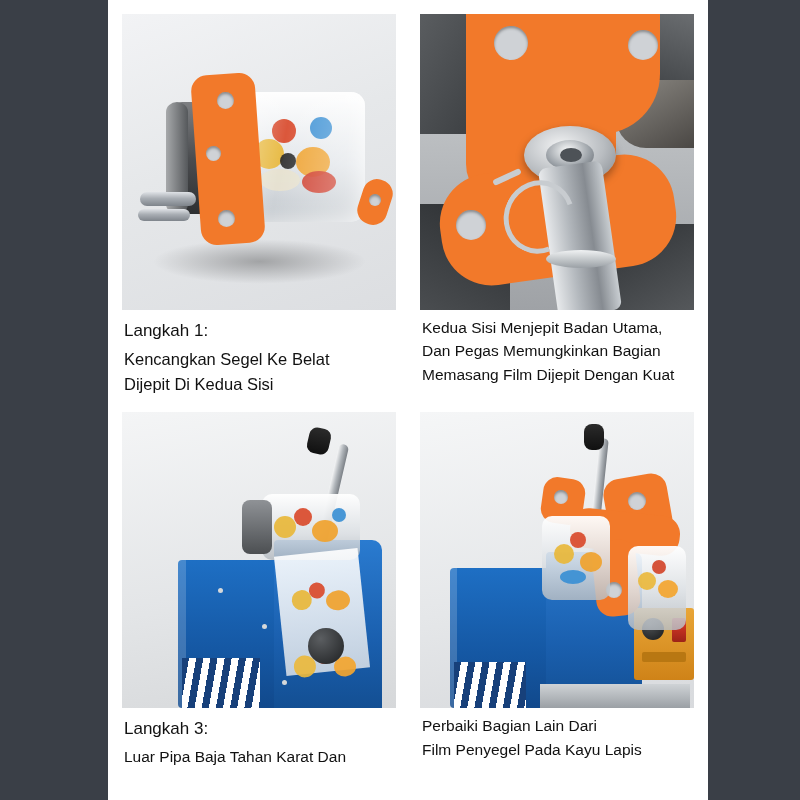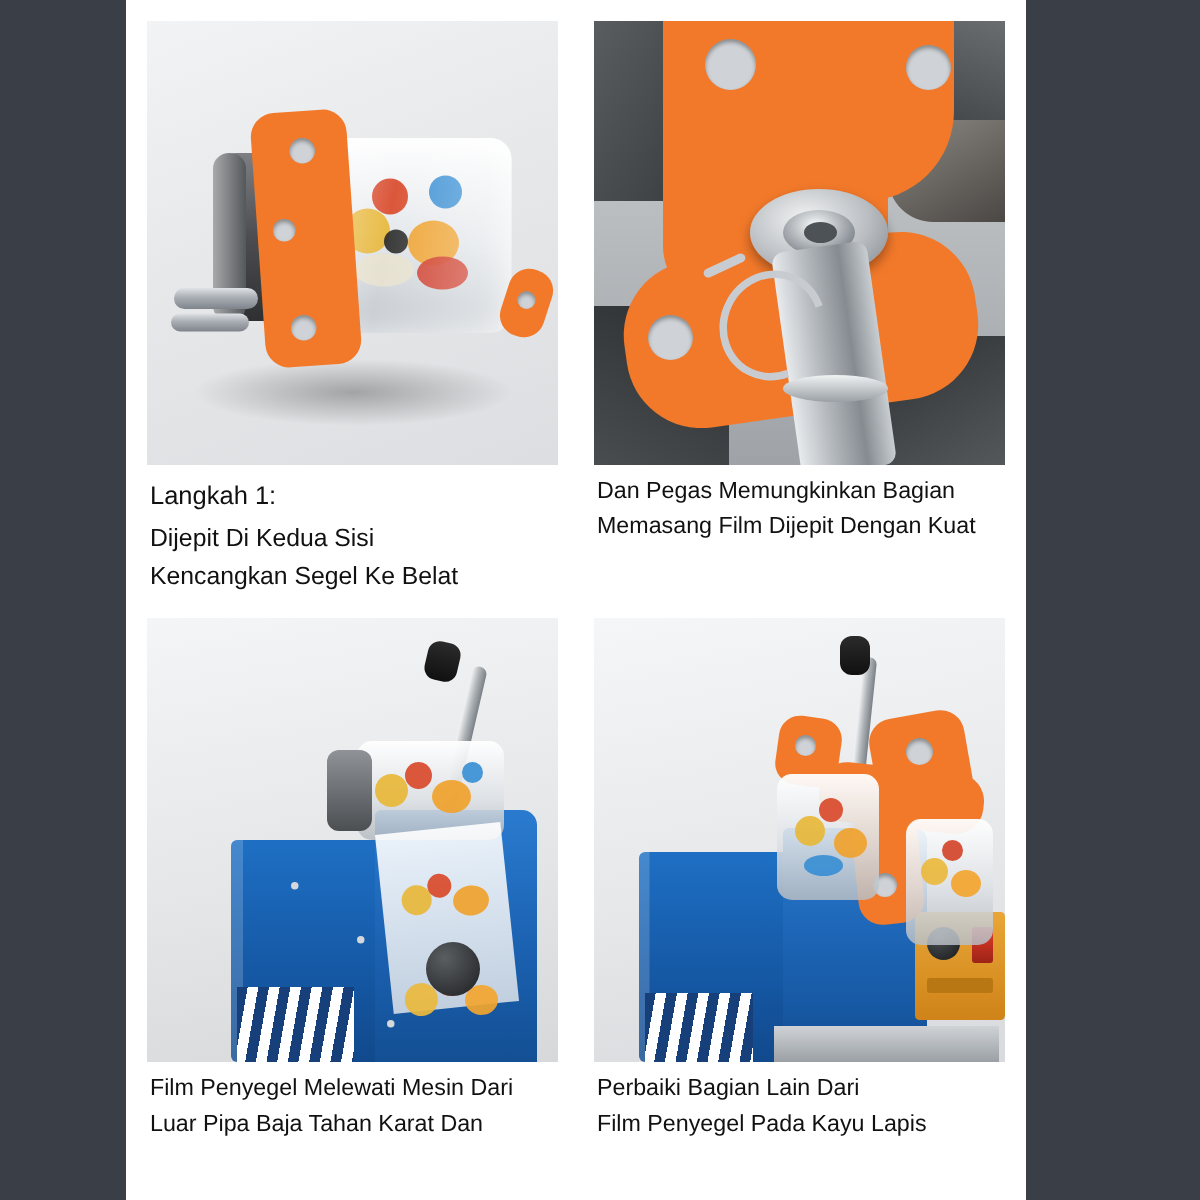--- a/index.html
+++ b/index.html
@@ -14,21 +14,21 @@
     overflow: hidden;
   }
   .page {
     position: relative;
     width: 800px;
     height: 800px;
     background: #3a3f47;
   }
   .sheet {
     position: absolute;
-    left: 84px;
+    left: 108px;
     top: 0;
     width: 600px;
     height: 800px;
     background: #ffffff;
   }
   .grid {
     position: absolute;
     left: 14px;
     top: 14px;
     width: 572px;
@@ -164,22 +164,22 @@
 
             <div class="orange-plate" style="left:238px;top:165px;width:30px;height:46px;border-radius:14px;transform:rotate(18deg);"></div>
             <div class="hole" style="left:247px;top:180px;width:12px;height:12px;"></div>
 
             <div class="steel" style="left:18px;top:178px;width:56px;height:14px;border-radius:7px;"></div>
             <div class="steel" style="left:16px;top:195px;width:52px;height:12px;border-radius:6px;"></div>
           </div>
 
           <div class="caption">
             <div class="step-title">Langkah 1:</div>
+            <div class="step-line big">Kencangkan Segel Ke Belat</div>
             <div class="step-line big">Dijepit Di Kedua Sisi</div>
-            <div class="step-line big">Kencangkan Segel Ke Belat</div>
           </div>
         </div>
       </div>
 
       <div class="cell">
         <div class="cell-inner" style="padding:0 0 0 12px;">
           <div class="photo">
             <div style="position:absolute;inset:0;background:linear-gradient(180deg,#cfd2d4,#b7babd 50%,#9fa2a6 100%);"></div>
 
             <div style="position:absolute;left:0;top:0;width:110px;height:120px;
@@ -216,20 +216,21 @@
             <div style="position:absolute;left:126px;top:236px;width:70px;height:18px;border-radius:50%;
                         background:linear-gradient(180deg,#f0f2f3,#9aa0a5);"></div>
 
             <div style="position:absolute;left:84px;top:166px;width:60px;height:64px;border:5px solid #c8ccd0;
                         border-radius:50%;border-right-color:transparent;transform:rotate(25deg);"></div>
             <div style="position:absolute;left:72px;top:160px;width:30px;height:6px;background:#c8ccd0;
                         border-radius:3px;transform:rotate(-25deg);"></div>
           </div>
 
           <div class="caption">
+            <div class="step-line">Kedua Sisi Menjepit Badan Utama,</div>
             <div class="step-line">Dan Pegas Memungkinkan Bagian</div>
             <div class="step-line">Memasang Film Dijepit Dengan Kuat</div>
           </div>
         </div>
       </div>
 
       <div class="cell" style="margin-top:8px;">
         <div class="cell-inner">
           <div class="photo">
             <div style="position:absolute;inset:0;background:linear-gradient(170deg,#f4f5f6,#e3e5e7 60%,#d6d8da 100%);"></div>
@@ -277,21 +278,21 @@
             </div>
 
             <div style="position:absolute;left:186px;top:216px;width:36px;height:36px;border-radius:50%;
                         background:radial-gradient(circle at 35% 30%,#5b5e61,#1d1f21);"></div>
 
             <div style="position:absolute;left:60px;top:246px;width:78px;height:50px;
                         background:repeating-linear-gradient(100deg,#17407a 0 7px,#ffffff 7px 14px);"></div>
           </div>
 
           <div class="caption">
-            <div class="step-line">Film Penyegel Melewati Mesin Dari</div>
+            <div class="step-title">Langkah 3:</div>
             <div class="step-line">Luar Pipa Baja Tahan Karat Dan</div>
 
           </div>
         </div>
       </div>
 
       <div class="cell" style="margin-top:8px;">
         <div class="cell-inner" style="padding:0 0 0 12px;">
           <div class="photo">
             <div style="position:absolute;inset:0;background:linear-gradient(170deg,#f5f6f7,#e5e7e9 60%,#d8dadd 100%);"></div>

